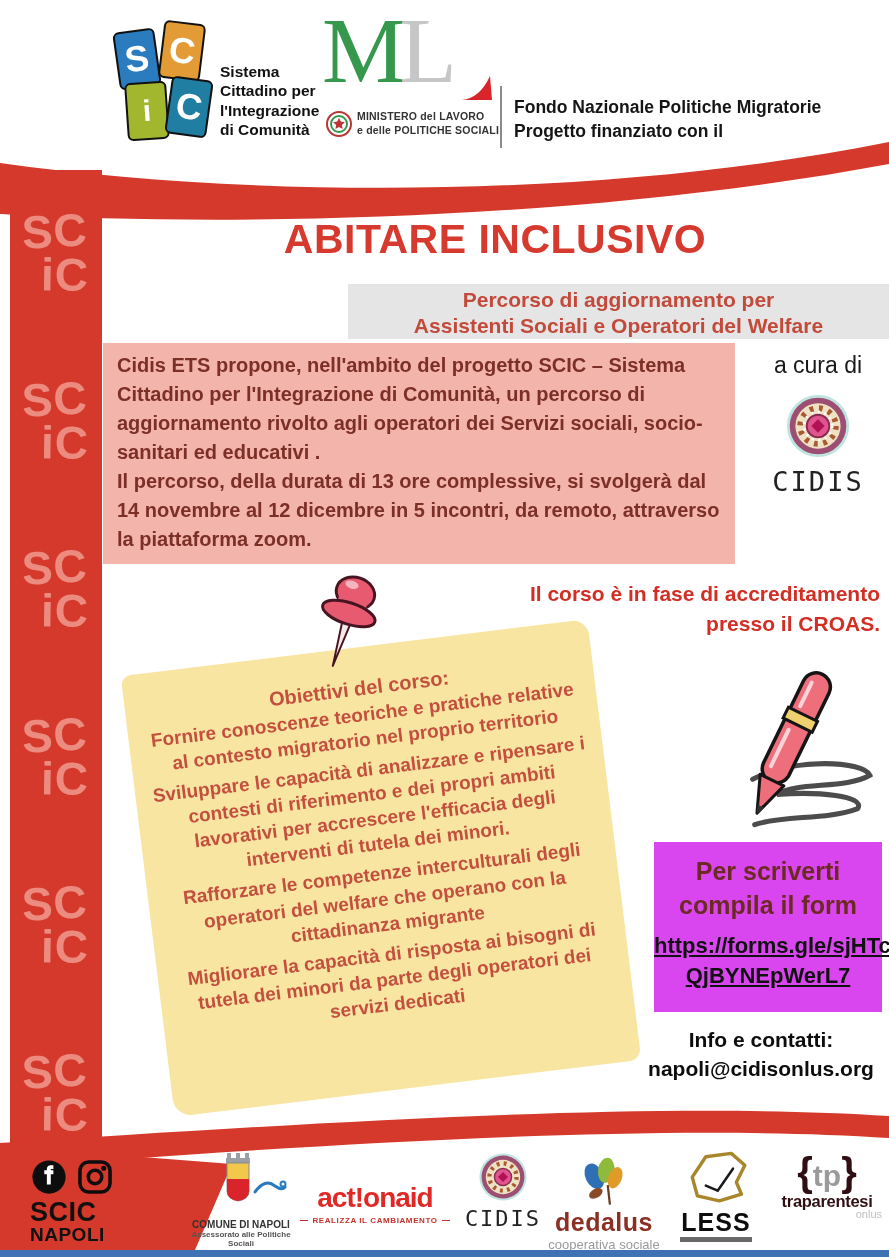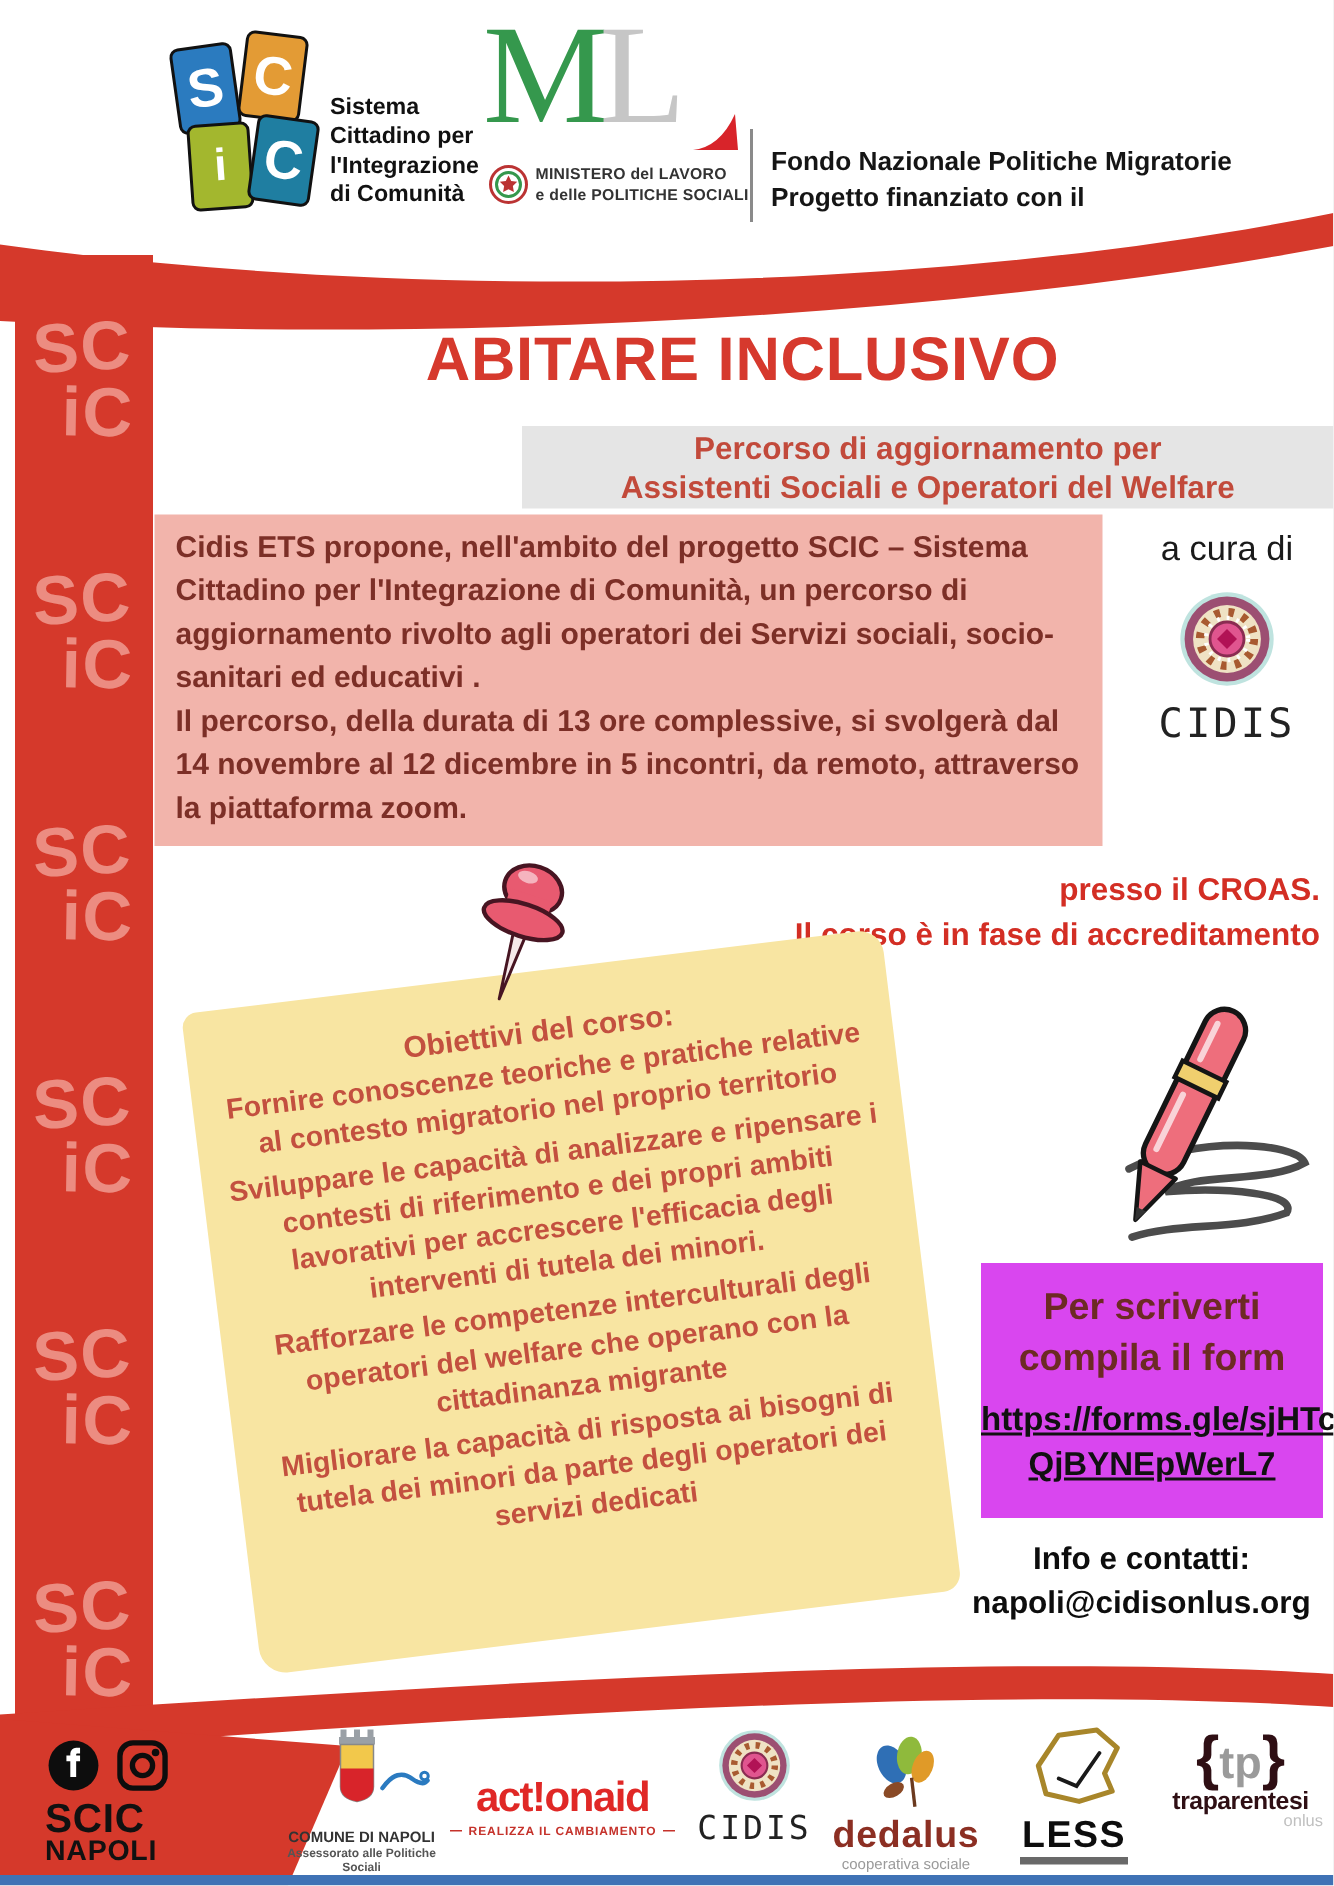--- a/index.html
+++ b/index.html
@@ -15,21 +15,21 @@
   .card-s { left:0; top:8px; background:#2b7bbf; transform:rotate(-8deg); }
   .card-c1 { left:45px; top:0; background:#e39b35; transform:rotate(7deg); }
   .card-i { left:10px; top:60px; background:#a3b72e; transform:rotate(-4deg); font-size:30px; }
   .card-c2 { left:52px; top:56px; background:#1f7ea1; transform:rotate(8deg); }
   .scic-name { position:absolute; left:220px; top:62px; font-size:15.5px; font-weight:bold; color:#111; line-height:1.25; }
   .ml-logo { position:absolute; left:322px; top:6px; width:180px; height:150px; }
   .ml-mono { font-family:"Liberation Serif", serif; font-size:94px; line-height:0.95; letter-spacing:-6px; }
   .ml-m { color:#35984d; }
   .ml-l { color:#c6c6c6; position:relative; }
   .ml-red { position:absolute; left:138px; top:68px; width:34px; height:28px; }
-  .ml-bottom { position:absolute; left:4px; top:104px; display:flex; align-items:flex-start; gap:5px; }
+  .ml-bottom { position:absolute; left:4px; top:104px; display:flex; align-items:center; gap:5px; }
   .ml-emblem { width:26px; height:26px; }
   .ml-lines { font-size:10.5px; font-weight:bold; color:#333; line-height:1.3; letter-spacing:0.2px; }
   .hdr-divider { position:absolute; left:500px; top:86px; width:2px; height:62px; background:#8a8a8a; }
   .funding { position:absolute; left:514px; top:96px; font-size:17.5px; font-weight:bold; color:#151515; line-height:1.35; }
   
   .top-swoosh { position:absolute; left:0; top:128px; width:889px; height:120px; }
   .sidebar { position:absolute; left:10px; top:170px; width:92px; height:1008px; background:#d5392b;
              overflow:hidden; display:flex; flex-direction:column; justify-content:space-around; align-items:center; }
   .wm-group { text-align:center; transform:rotate(-3deg); color:rgba(255,210,200,0.55);
               font-weight:800; font-size:46px; line-height:0.95; letter-spacing:1px; }
@@ -75,21 +75,21 @@
   .p-comune-l2 { font-size:8px; color:#555; font-weight:bold; }
   .p-actionaid { position:absolute; left:300px; top:32px; width:150px; text-align:center; }
   .aa-label { color:#e02826; font-weight:700; font-size:28px; letter-spacing:-1px; }
   .aa-tagline { color:#c5322b; font-size:8px; font-weight:bold; letter-spacing:0.6px;
                 display:flex; align-items:center; gap:4px; justify-content:center; margin-top:2px; }
   .aa-tagline::before, .aa-tagline::after { content:""; flex:1; border-top:1px solid #c5322b; }
   .p-cidis { position:absolute; left:460px; top:2px; width:86px; text-align:center; }
   .p-cidis .cidis-word { font-size:22px; margin-top:0; }
   .p-dedalus { position:absolute; left:548px; top:4px; width:112px; text-align:center; }
   .dd-label { color:#8c2f23; font-size:25px; font-weight:600; letter-spacing:0.5px; line-height:1; }
-  .dd-tagline { color:#9a9a9a; font-size:10px; margin-top:2px; }
+  .dd-tagline { color:#9a9a9a; font-size:13px; margin-top:2px; }
   .p-less { position:absolute; left:666px; top:0; width:100px; text-align:center; }
   .less-label { color:#0d0d0d; font-size:25px; font-weight:800; letter-spacing:1px; line-height:1; }
   .less-bar { width:72px; height:5px; background:#444; margin:2px auto 0; opacity:0.8; }
   .p-trap { position:absolute; left:772px; top:4px; width:110px; text-align:center; }
   .tp-glyph { font-size:40px; font-weight:800; color:#2f0f14; line-height:0.9; }
   .tp-glyph .tp-mid { color:#9a9a9a; font-size:30px; font-weight:bold; }
   .tp-label { font-size:16.5px; font-weight:800; color:#2f0f14; margin-top:2px; letter-spacing:-0.3px; }
   .tp-tagline { font-size:11px; color:#c0c0c0; text-align:right; margin-top:-2px; line-height:1; }
 </style>
 </head>
@@ -194,22 +194,22 @@
         <circle cx="35" cy="35" r="19" fill="none" stroke="#a85a30" stroke-width="6" stroke-dasharray="4 6"></circle>
         <circle cx="35" cy="35" r="12" fill="#e0558f" stroke="#8a2c52" stroke-width="2"></circle>
         <circle cx="35" cy="35" r="15" fill="none" stroke="#fff" stroke-width="3" stroke-dasharray="2 5"></circle>
         <rect x="30" y="30" width="10" height="10" fill="#b11255" transform="rotate(45 35 35)"></rect>
       </svg>
       <div class="cidis-word">CIDIS</div>
     </div>
   </div>
 
   <div class="croas">
+    <div>Il corso è in fase di accreditamento</div>
     <div>presso il CROAS.</div>
-    <div>Il corso è in fase di accreditamento</div>
   </div>
 
   <svg class="pushpin" viewBox="0 0 90 105">
     <g transform="rotate(18 45 40)">
       <polygon points="41,52 50,52 46,100" fill="#f6e9ea" stroke="#471522" stroke-width="2" stroke-linejoin="round"></polygon>
       <ellipse cx="45" cy="22" rx="20" ry="16" fill="#e85a70" stroke="#471522" stroke-width="3"></ellipse>
       <rect x="30" y="26" width="30" height="14" fill="#e85a70"></rect>
       <ellipse cx="45" cy="44" rx="28" ry="11" fill="#e85a70" stroke="#471522" stroke-width="3"></ellipse>
       <ellipse cx="39" cy="15" rx="7" ry="4" fill="#fff" opacity="0.55"></ellipse>
     </g>

